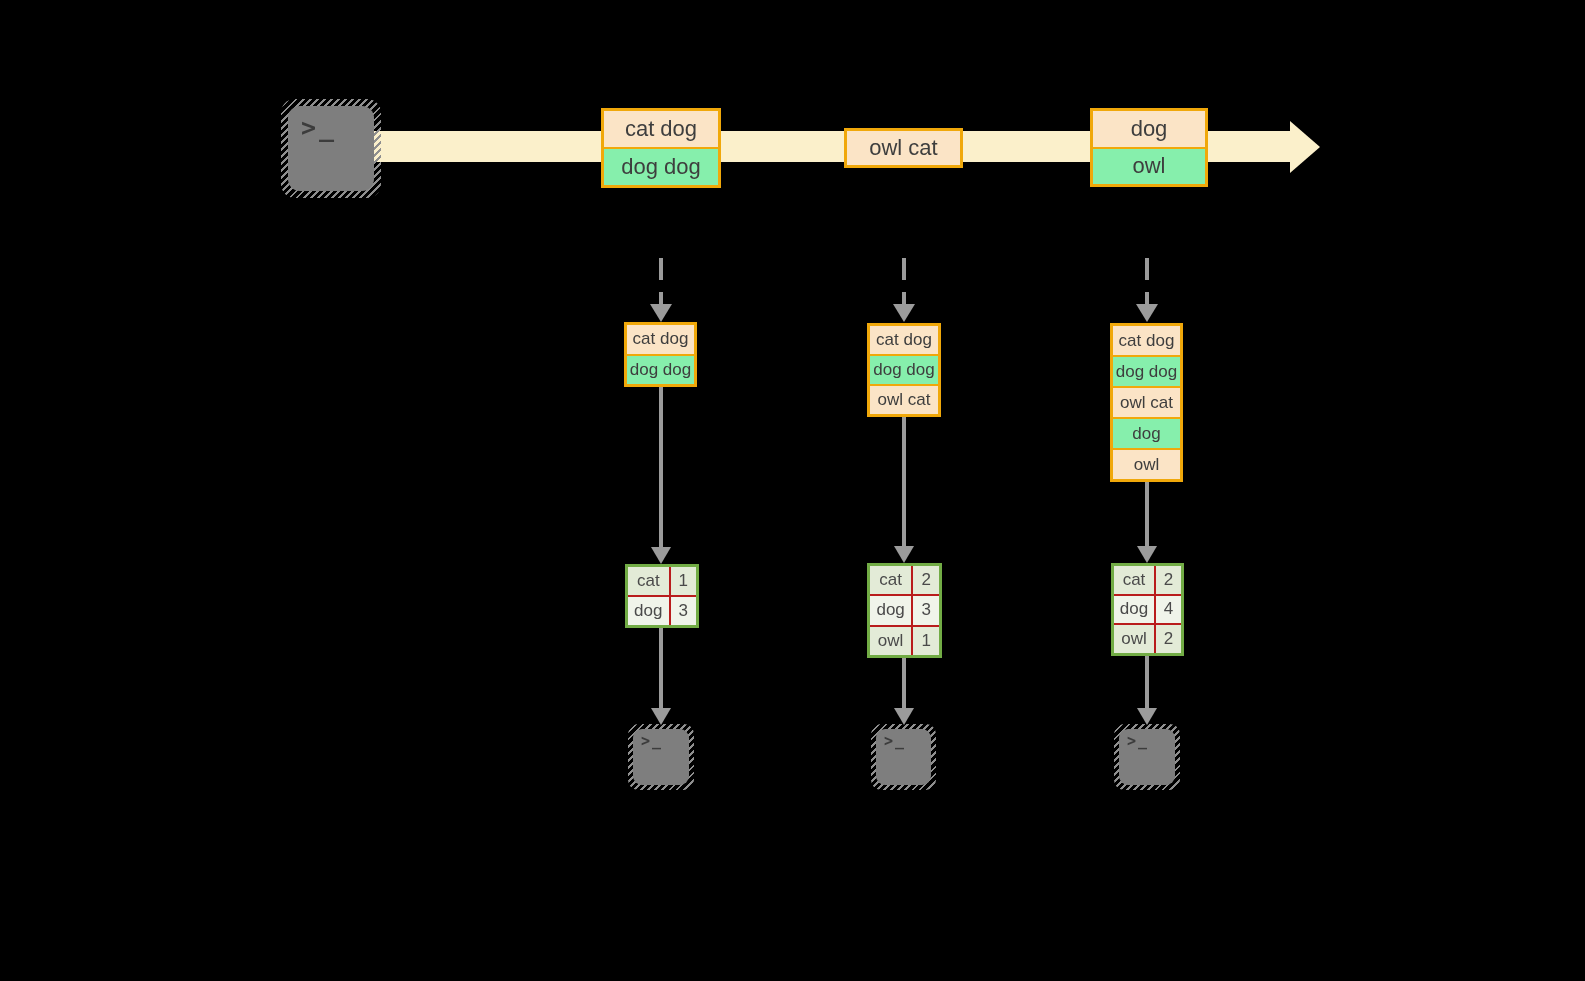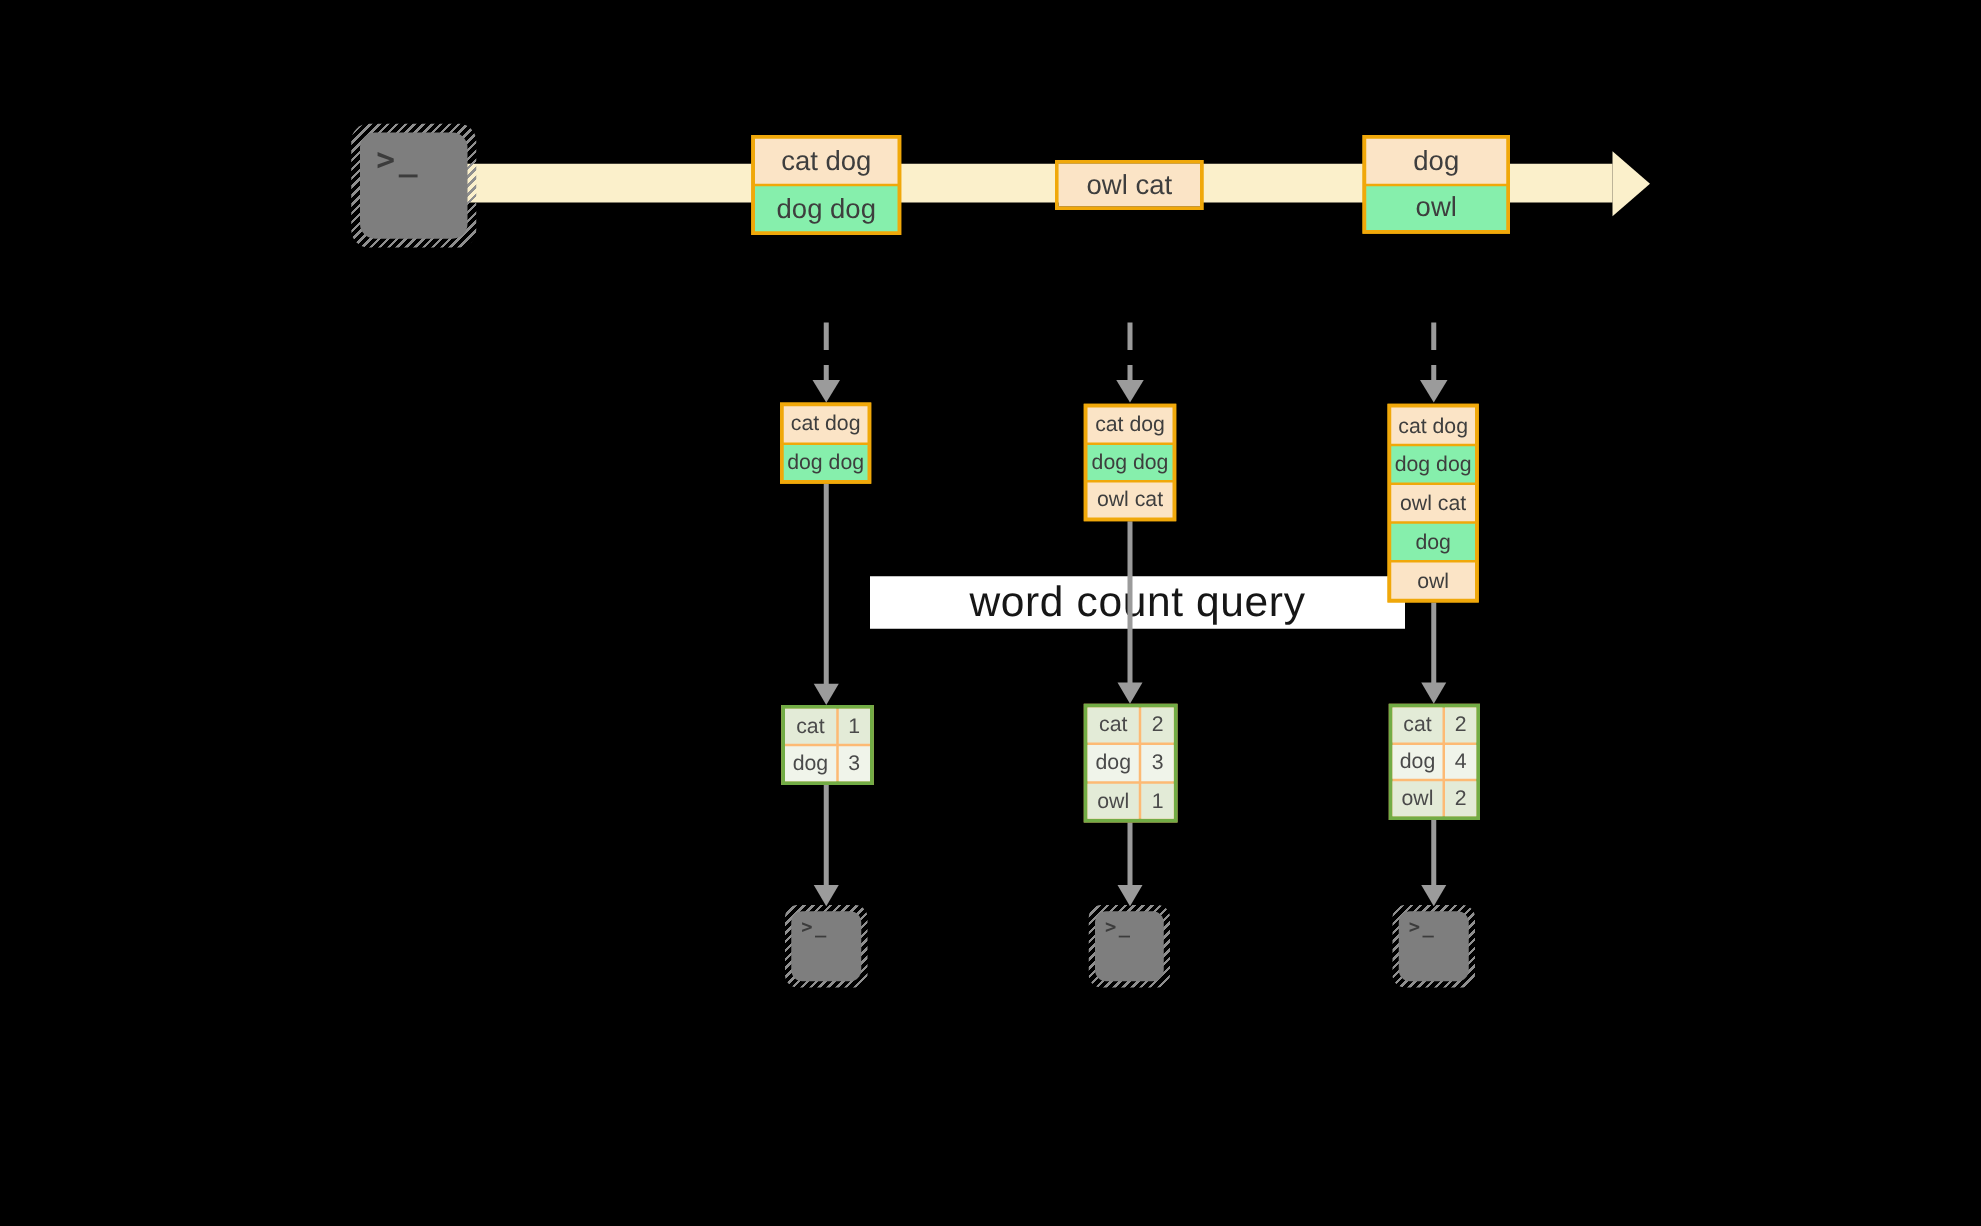--- a/index.html
+++ b/index.html
@@ -9,21 +9,21 @@
 
   
   .obox{display:grid;background:#f0a80a;border:3px solid #f0a80a;gap:2px;z-index:3;}
   .obox .cell{display:flex;align-items:center;justify-content:center;color:#3e3e3e;white-space:nowrap;}
   .cell.peach{background:#fbe4c6;}
   .cell.cream{background:#86efac;}
   .ev .cell{font-size:22px;}
   .st .cell{font-size:17px;}
 
   
-  .gtable{display:grid;grid-template-columns:1.6fr 1fr;background:#fdba74;
+  .gtable{display:grid;grid-template-columns:1.6fr 1fr;background:#b91c1c;
           border:3px solid #72ac45;gap:2px;z-index:3;}
   .gtable .cell{display:flex;align-items:center;justify-content:center;
                 color:#4a4a4a;font-size:17px;}
   .g-dark{background:#e3ebd7;}
   .g-light{background:#f0f4ea;}
 
   
   .band{background:#fbf0cb;z-index:1;}
   .head-right{width:0;height:0;border-top:26px solid transparent;
               border-bottom:26px solid transparent;border-left:30px solid #fbf0cb;z-index:1;}
@@ -76,23 +76,20 @@
     <div class="cell cream">owl</div>
   </div>
 
   <div class="abs vdash" style="left:659px;top:258px;height:48px;"></div>
   <div class="abs head-down big" style="left:650px;top:304px;"></div>
   <div class="abs vdash" style="left:902px;top:258px;height:48px;"></div>
   <div class="abs head-down big" style="left:893px;top:304px;"></div>
   <div class="abs vdash" style="left:1145px;top:258px;height:48px;"></div>
   <div class="abs head-down big" style="left:1136px;top:304px;"></div>
 
-  <div class="abs banner" style="left:696px;top:461px;width:428px;height:42px;">
-    <span>word count query</span>
-  </div>
 
   <div class="abs obox st" style="left:624px;top:322px;width:67px;height:59px;grid-template-rows:1fr 1fr;">
     <div class="cell peach">cat dog</div>
     <div class="cell cream">dog dog</div>
   </div>
   <div class="abs obox st" style="left:867px;top:323px;width:68px;height:88px;grid-template-rows:1fr 1fr 1fr;">
     <div class="cell peach">cat dog</div>
     <div class="cell cream">dog dog</div>
     <div class="cell peach">owl cat</div>
   </div>

